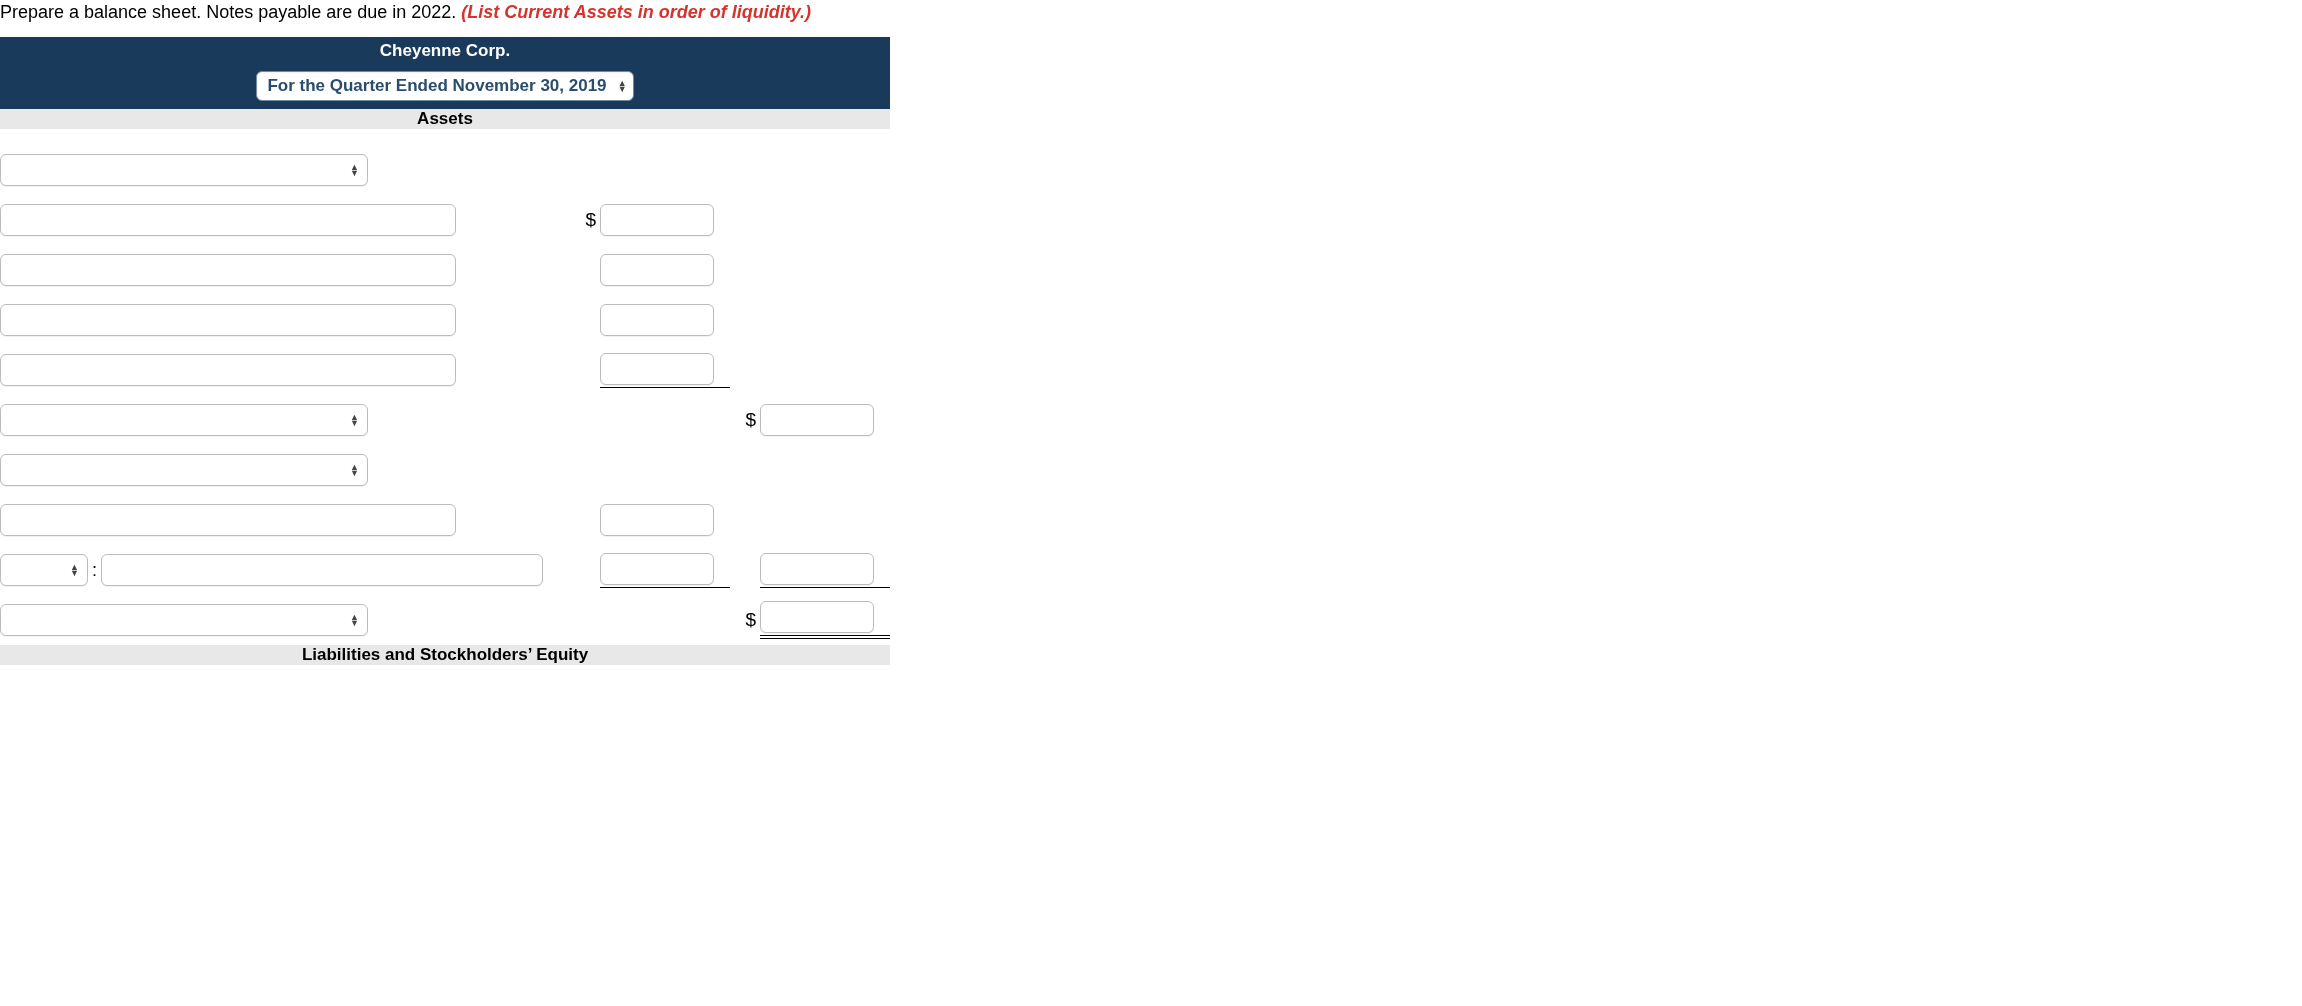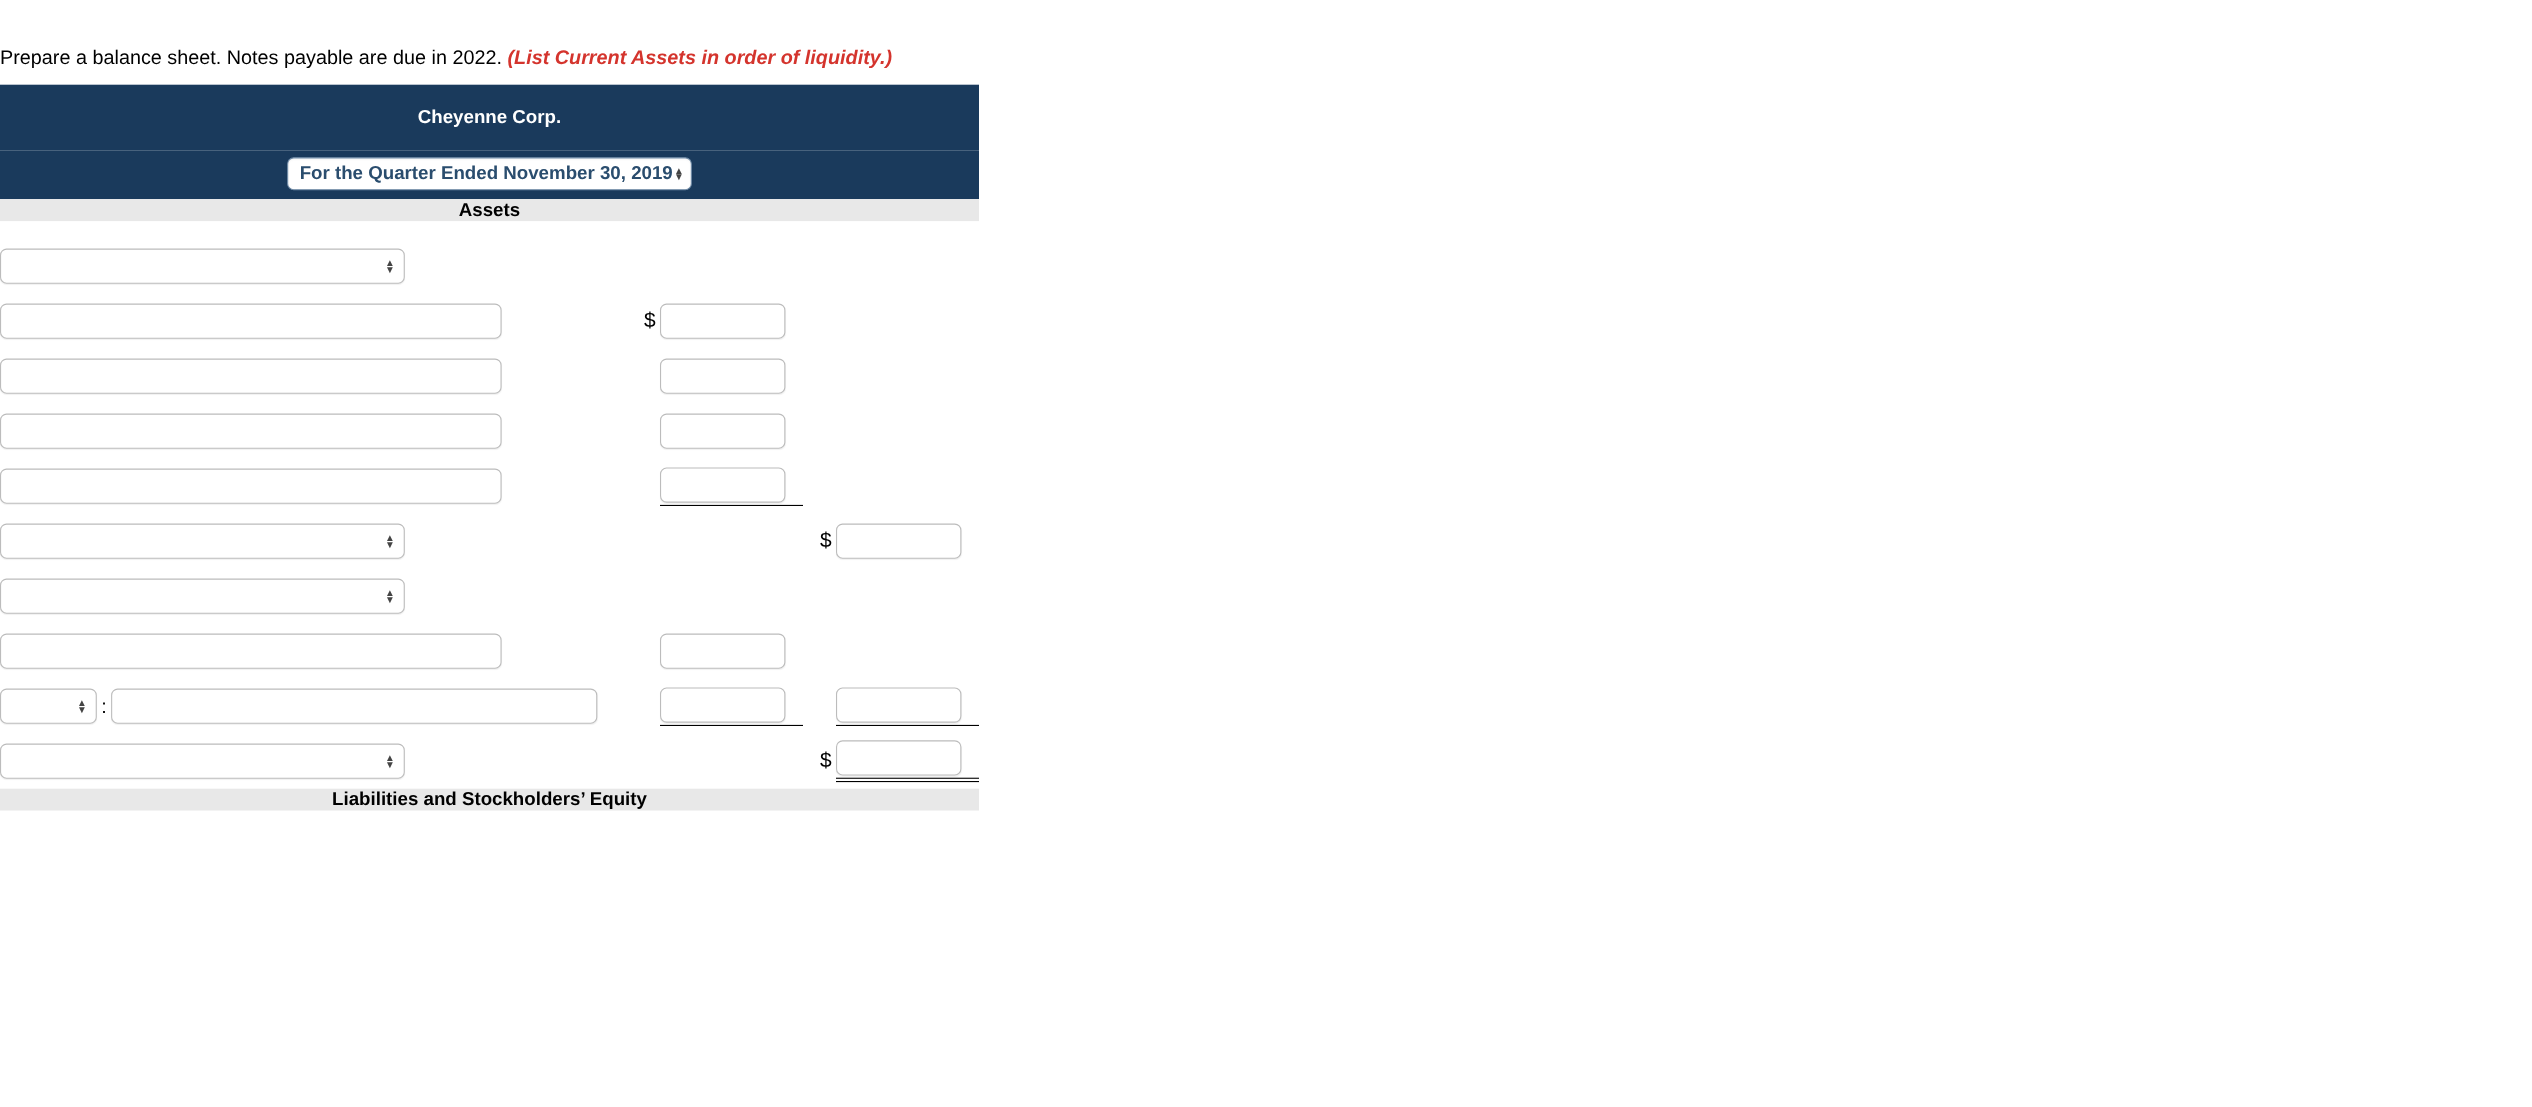--- a/index.html
+++ b/index.html
@@ -9,52 +9,51 @@
     }
     body {
       font-family: Verdana, Arial, sans-serif;
       font-size: 16px;
       color: #000;
       background: #fff;
     }
     .instruction {
       padding: 2px 0 14px 0;
       font-size: 18px;
-      margin-top: 40px;
     }
     .instruction .normal {
       color: #000;
     }
     .instruction .emphasis {
       color: #d4342d;
       font-weight: bold;
       font-style: italic;
     }
     .sheet {
       width: 890px;
     }
     .header-row {
       background: #1a3a5c;
       color: #fff;
       text-align: center;
       font-weight: bold;
-      padding: 20px 0;
+      padding: 4px 0;
       font-size: 17px;
     }
     .header-row.center {
       display: flex;
       justify-content: center;
       padding: 6px 0 8px 0;
     }
     .period-select {
       background: #fff;
       color: #2a4d6e;
       border: 1px solid #6f8aa6;
       border-radius: 6px;
-      padding: 4px 16px 4px 10px;
+      padding: 4px 26px 4px 10px;
       font-size: 17px;
       display: inline-flex;
       align-items: center;
       position: relative;
       box-shadow: inset 0 1px 2px rgba(0,0,0,0.05);
     }
     .period-select .stepper {
       position: absolute;
       right: 6px;
       display: flex;

